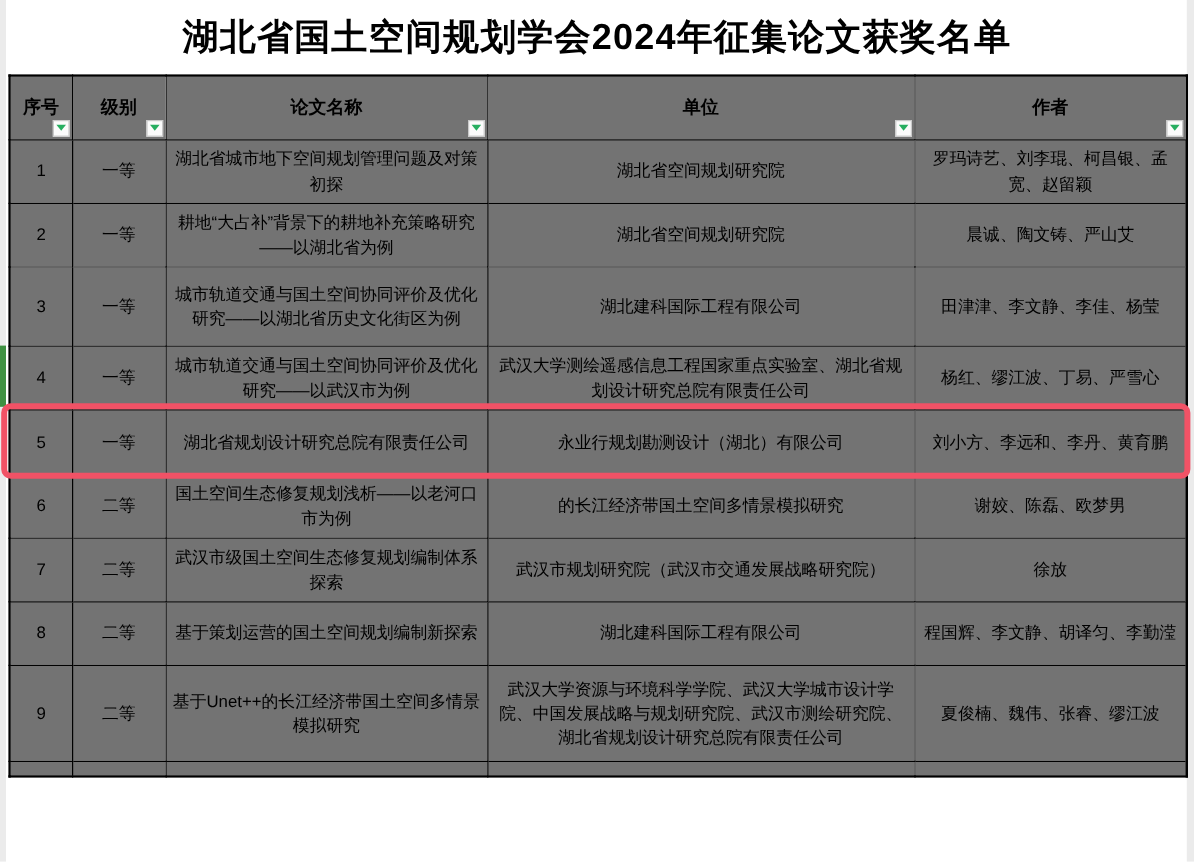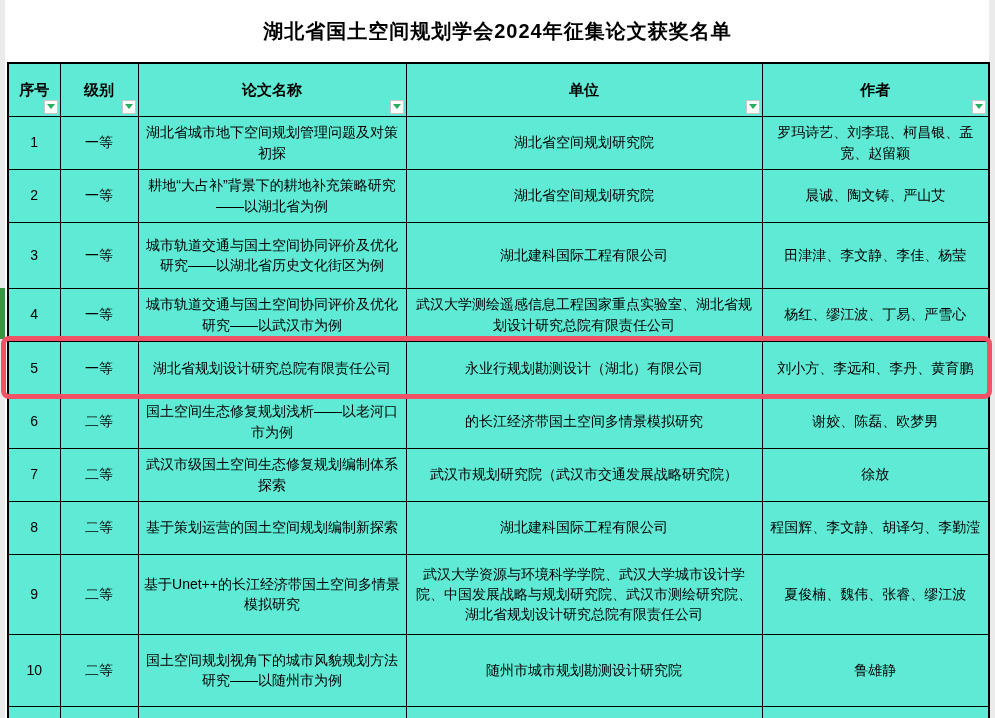--- a/index.html
+++ b/index.html
@@ -17,37 +17,37 @@
     background: #ebebeb;
   }
   .edge-left  { left: 0; width: 5px; }
   .edge-right { left: 989px; width: 6px; }
 
   .title-bar {
     position: absolute; left: 7px; top: 0; width: 981px; height: 62px;
     display: flex; align-items: center; justify-content: center;
   }
   .title-bar h1 {
-    font-size: 20px; font-weight: bold; letter-spacing: 1px;
+    font-size: 30px; font-weight: bold; letter-spacing: 1px;
   }
 
   table.sheet {
     position: absolute; left: 7px; top: 62px;
     width: 981px;
     border-collapse: collapse;
     table-layout: fixed;
   }
   table.sheet td {
     border: 1px solid #000;
     text-align: center;
     vertical-align: middle;
     font-size: 14px;
     line-height: 1.45;
     padding: 0 3px;
-    background: #5eead4;
+    background: #737373;
     overflow: hidden;
   }
   table.sheet { border: 2px solid #000; }
   td.col-no    { width: 52px; }
   td.col-level { width: 78px; }
   td.col-title { width: 268px; }
   td.col-org   { width: 356px; }
   td.col-auth  { width: 227px; margin-left: 21px; }
 
   tr.hdr td {
@@ -201,27 +201,20 @@
     </tr>
 
     <tr>
       <td class="col-no h80">9</td>
       <td class="col-level">二等</td>
       <td class="col-title">基于Unet++的长江经济带国土空间多情景模拟研究</td>
       <td class="col-org">武汉大学资源与环境科学学院、武汉大学城市设计学院、中国发展战略与规划研究院、武汉市测绘研究院、湖北省规划设计研究总院有限责任公司</td>
       <td class="col-auth">夏俊楠、魏伟、张睿、缪江波</td>
     </tr>
 
-    <tr>
-      <td class="col-no h72">10</td>
-      <td class="col-level">二等</td>
-      <td class="col-title">国土空间规划视角下的城市风貌规划方法研究——以随州市为例</td>
-      <td class="col-org">随州市城市规划勘测设计研究院</td>
-      <td class="col-auth">鲁雄静</td>
-    </tr>
 
     <tr>
       <td class="col-no h13"></td>
       <td class="col-level"></td>
       <td class="col-title"></td>
       <td class="col-org"></td>
       <td class="col-auth"></td>
     </tr>
   </tbody>
 </table>

